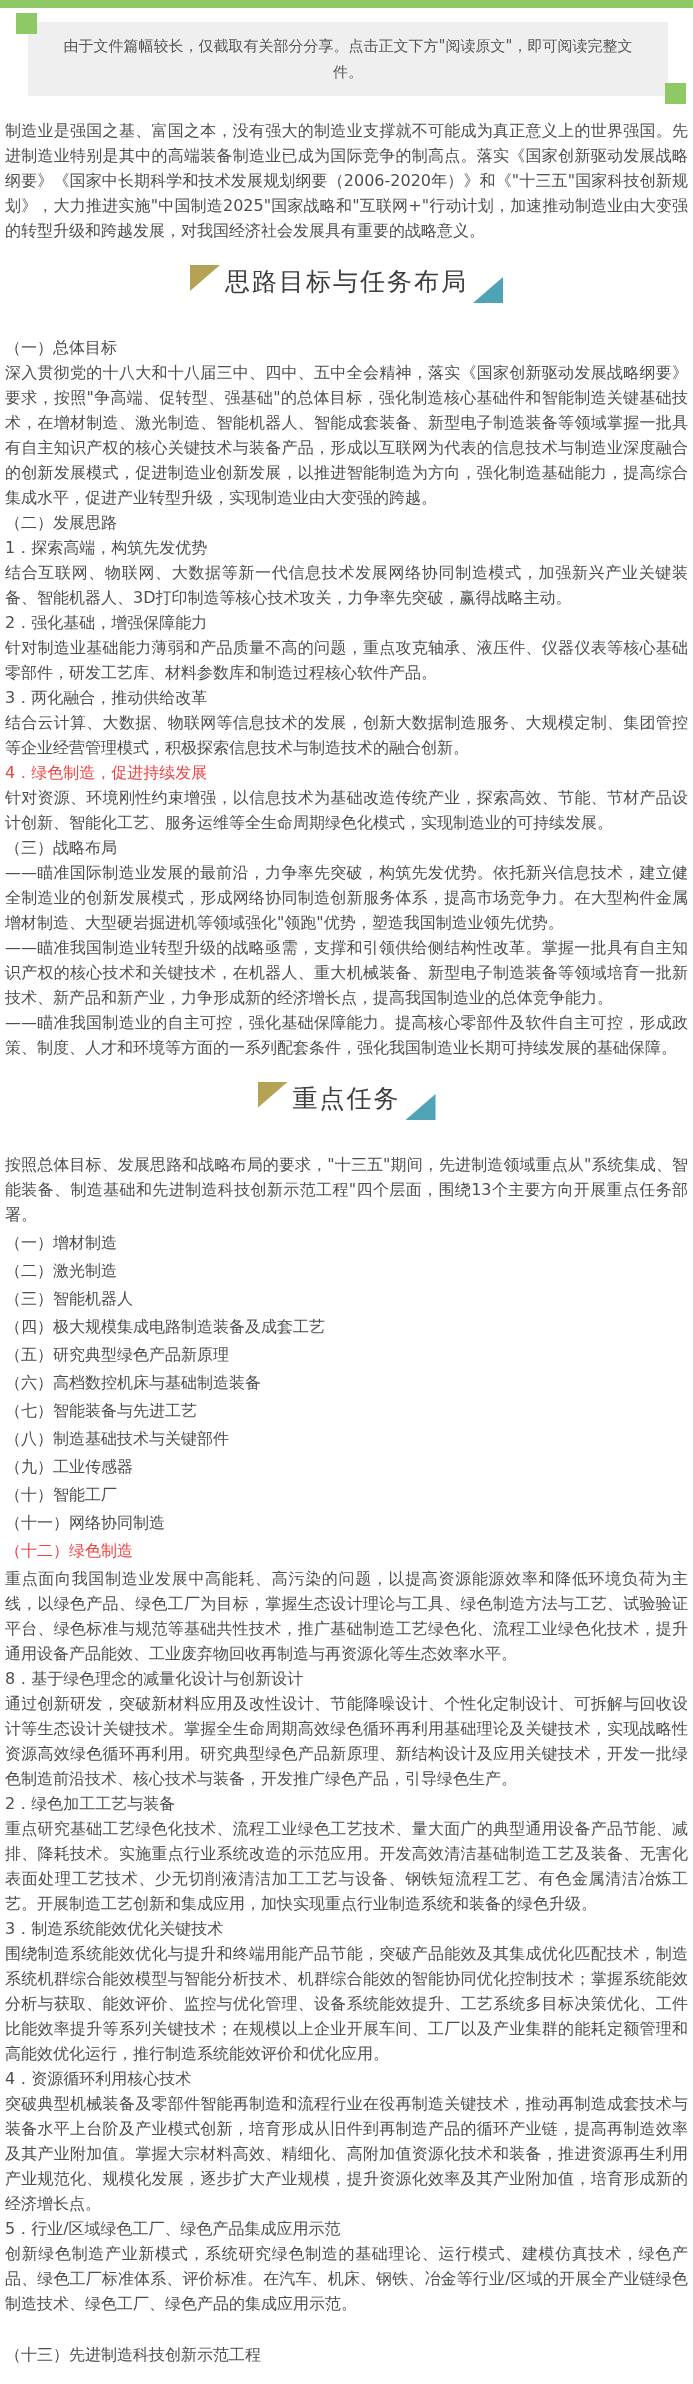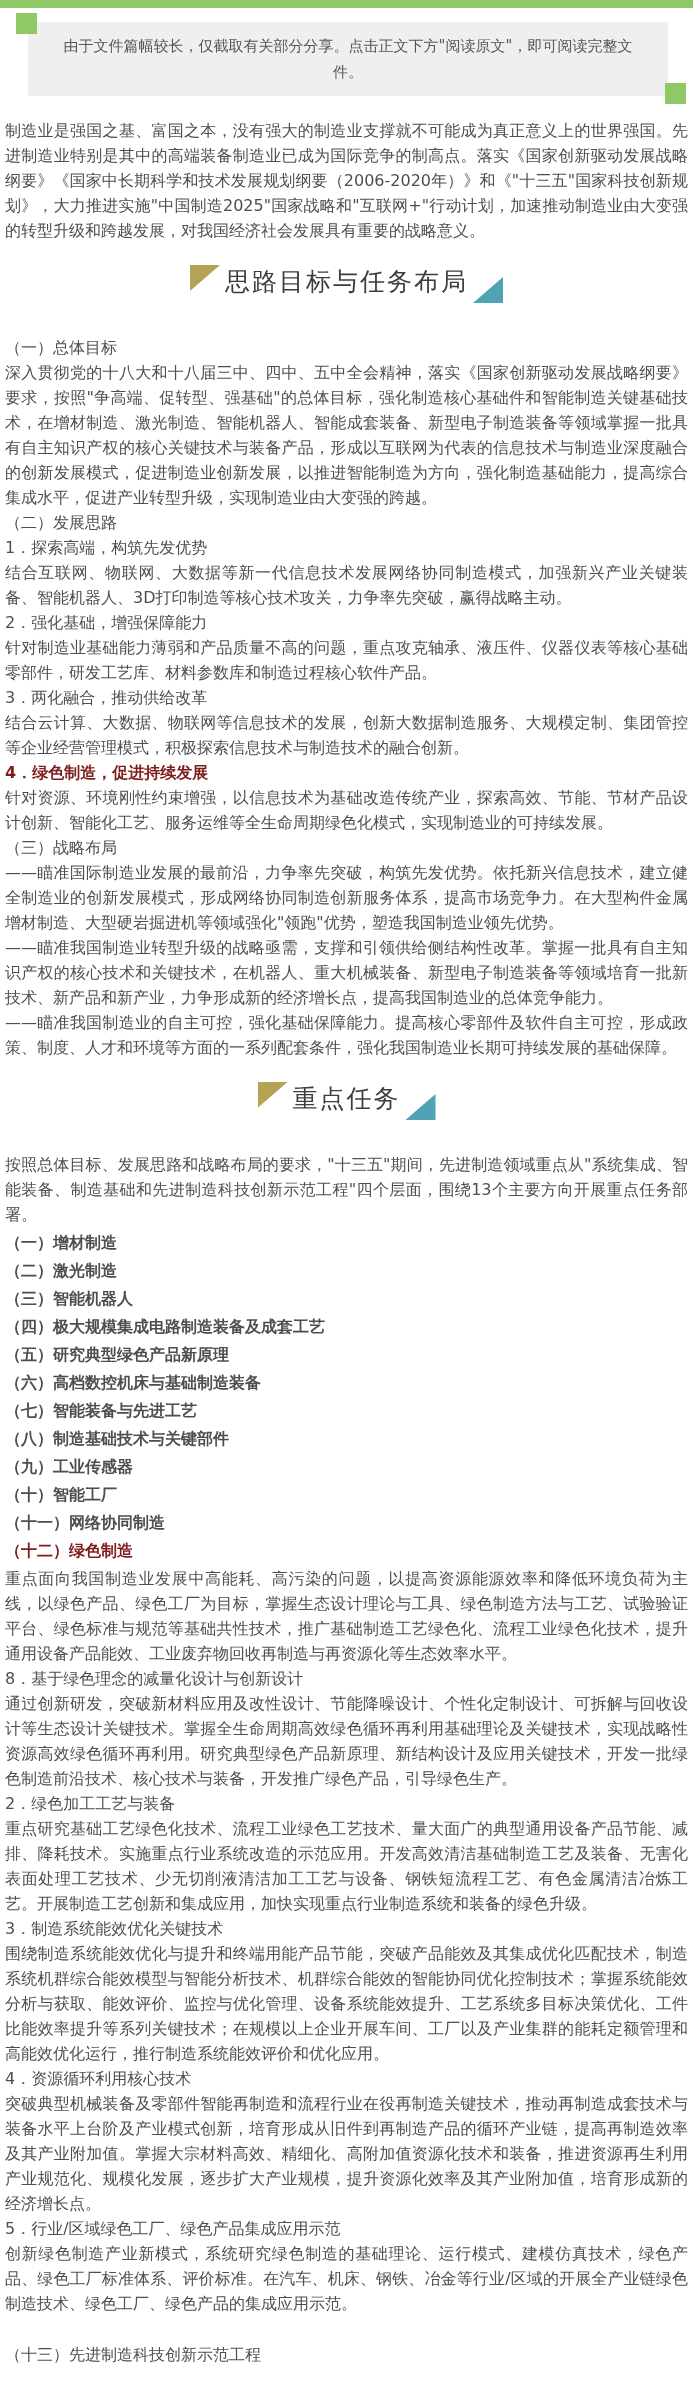--- a/index.html
+++ b/index.html
@@ -20,22 +20,22 @@
     font-size:15px;
     line-height:26px;
     color:#565656;
   }
   .corner{position:absolute;width:21px;height:21px;}
   .corner-tl{left:-12px;top:-9px;}
   .corner-br{right:-18px;bottom:-8px;}
   
   .content{padding:0 5px;font-size:16px;line-height:25px;}
   .content p{margin:0;word-break:break-all;text-align:justify;}
-  .content p.item{margin:3px 0;font-weight:bold;}
-  .content p.bold{font-weight:bold;color:#7f1d1d;}
+  .content p.item{margin:3px 0;}
+  .content p.bold{font-weight:normal;color:#ef4444;}
   .content p.gap{margin-top:26px;}
   
   .sec-head{
     display:flex;align-items:flex-start;justify-content:center;
     margin:26px 0 40px;
   }
   .sec-head h2{
     margin:0 5px;
     font-size:25px;
     font-weight:400;

